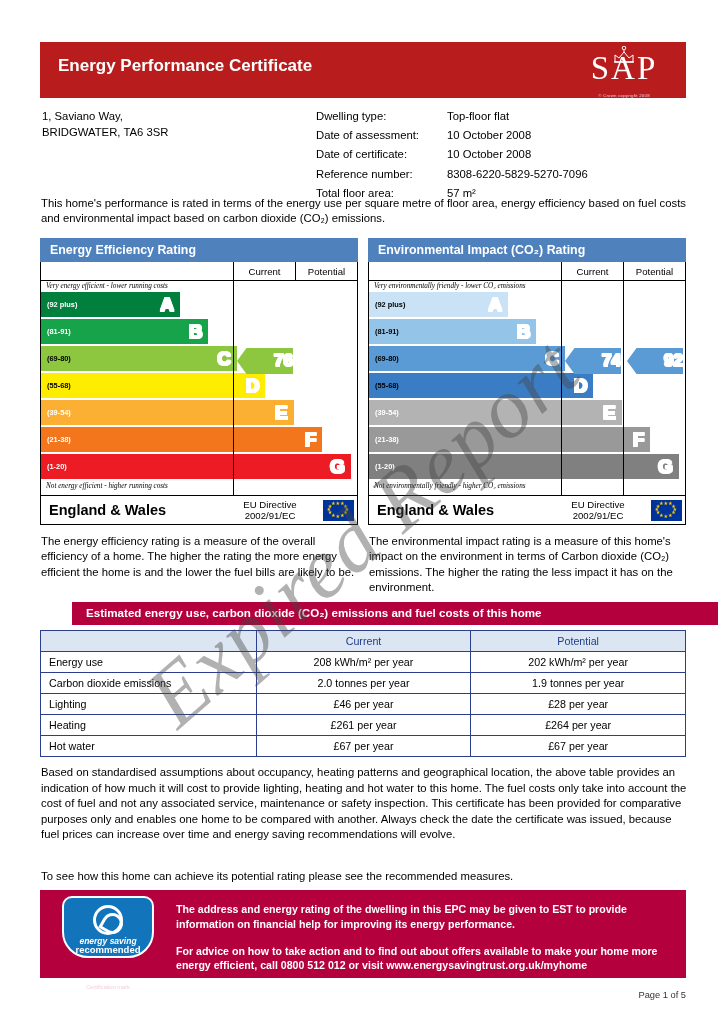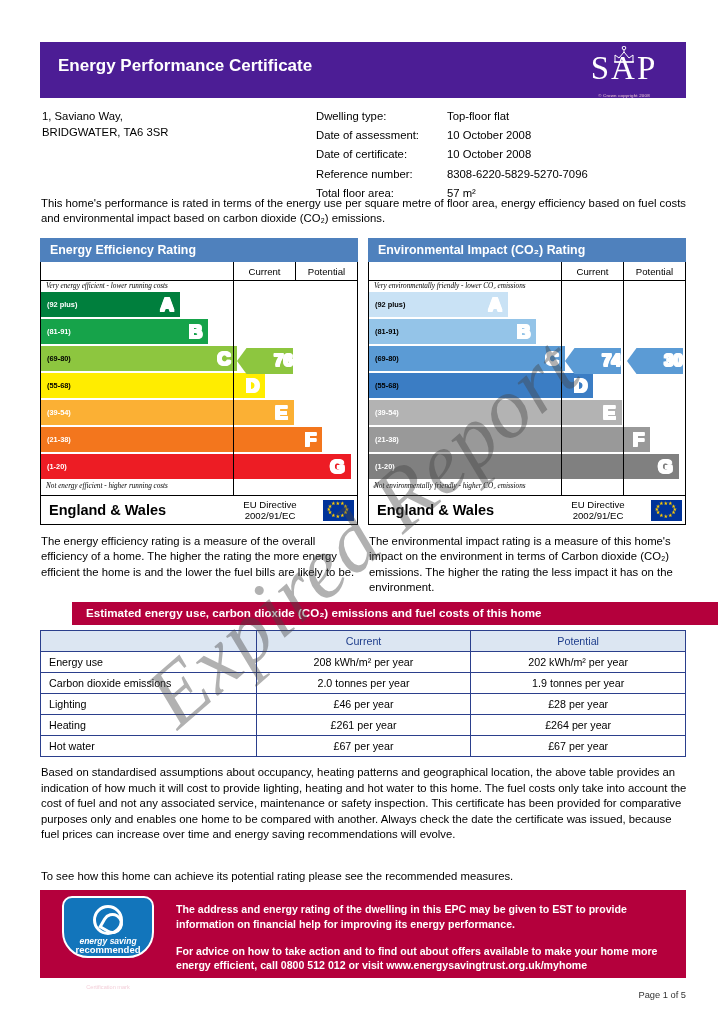--- a/index.html
+++ b/index.html
@@ -25,21 +25,21 @@
     letter-spacing: 1px;
     pointer-events: none;
     z-index: 40;
     font-weight: 400;
   }
 
   
   .hdr-band {
     position: absolute; left: 40px; top: 42px;
     width: 646px; height: 56px;
-    background: #4c1d95;
+    background: #b91c1c;
   }
   .hdr-title {
     position: absolute; left: 18px; top: 14px;
     color: #fff; font-size: 17px; font-weight: bold;
   }
   .sap-logo {
     position: absolute; right: 8px; top: 4px;
     width: 108px; height: 50px;
     color: #fff;
     text-align: center;
@@ -425,21 +425,21 @@
               </div>
             </div>
           <div class="note-bot">Not environmentally friendly - higher CO₂ emissions</div>
           <div class="colcell c1">
             <div class="arrow" id="eir-cur" style="top: 67px; background: rgb(91, 155, 213);">
               <span>74</span>
             </div>
           </div>
           <div class="colcell c2">
             <div class="arrow" id="eir-pot" style="top: 67px; background: rgb(91, 155, 213);">
-              <span>30</span>
+              <span>92</span>
             </div>
           </div>
         </div>
       </div>
       <div class="footer-row">
         <div class="ew">England &amp; Wales</div>
         <div class="eu-dir">
           <div>EU Directive</div>
           <div>2002/91/EC</div>
         </div>

